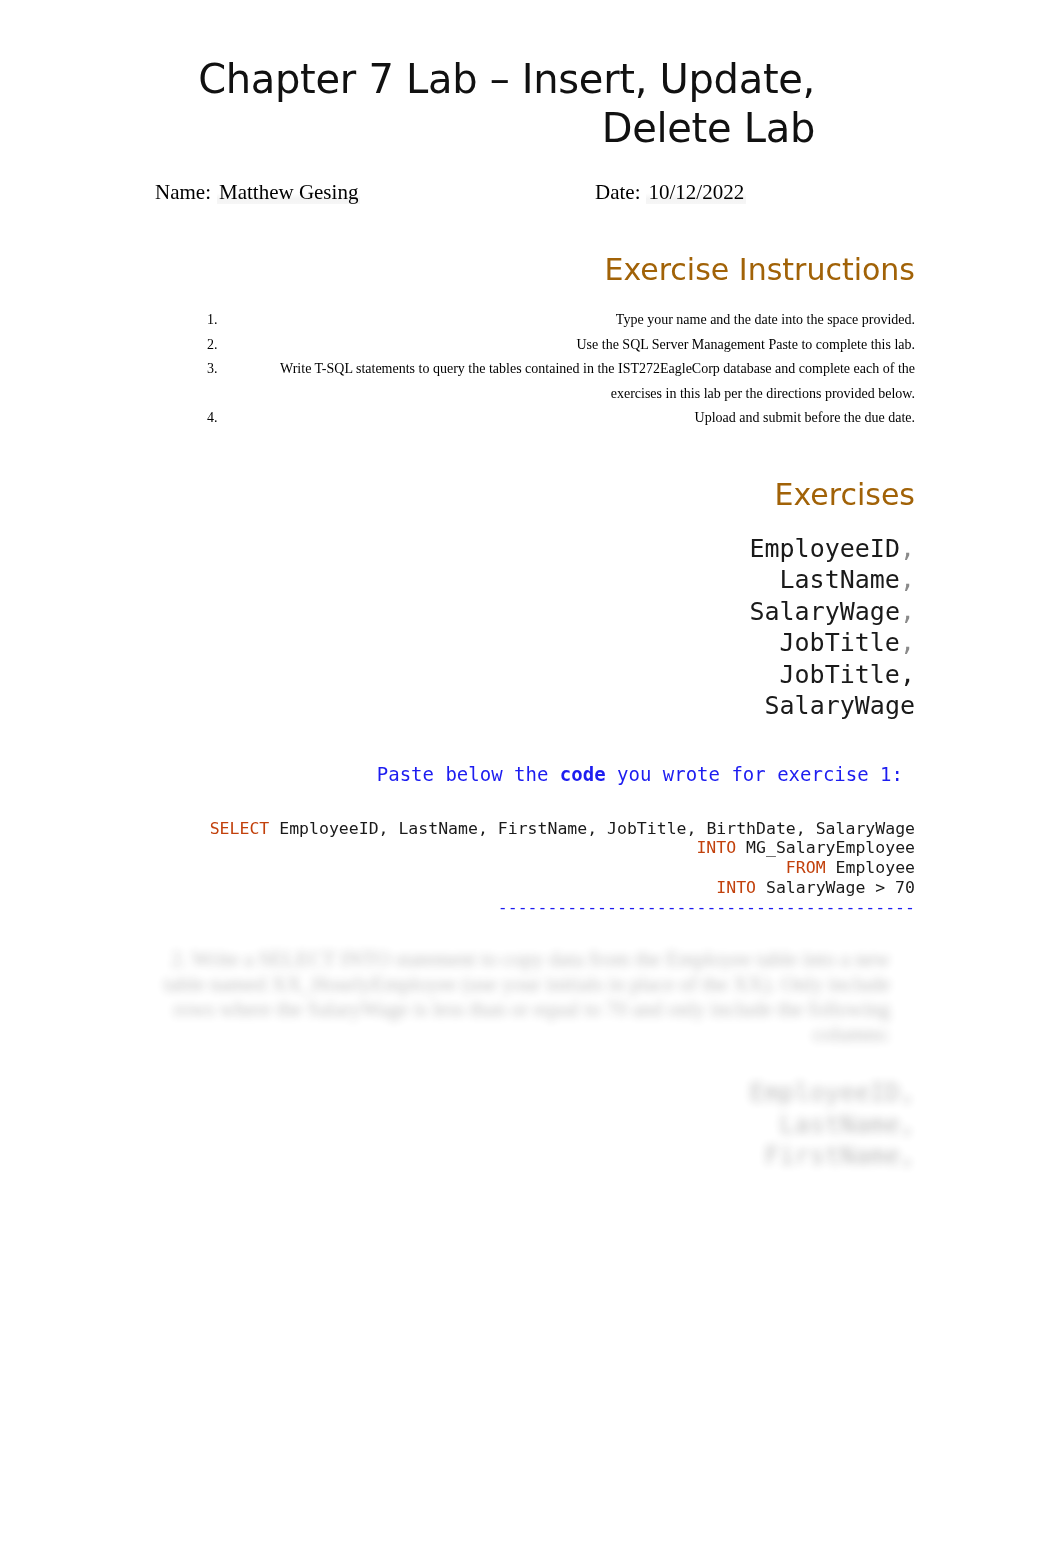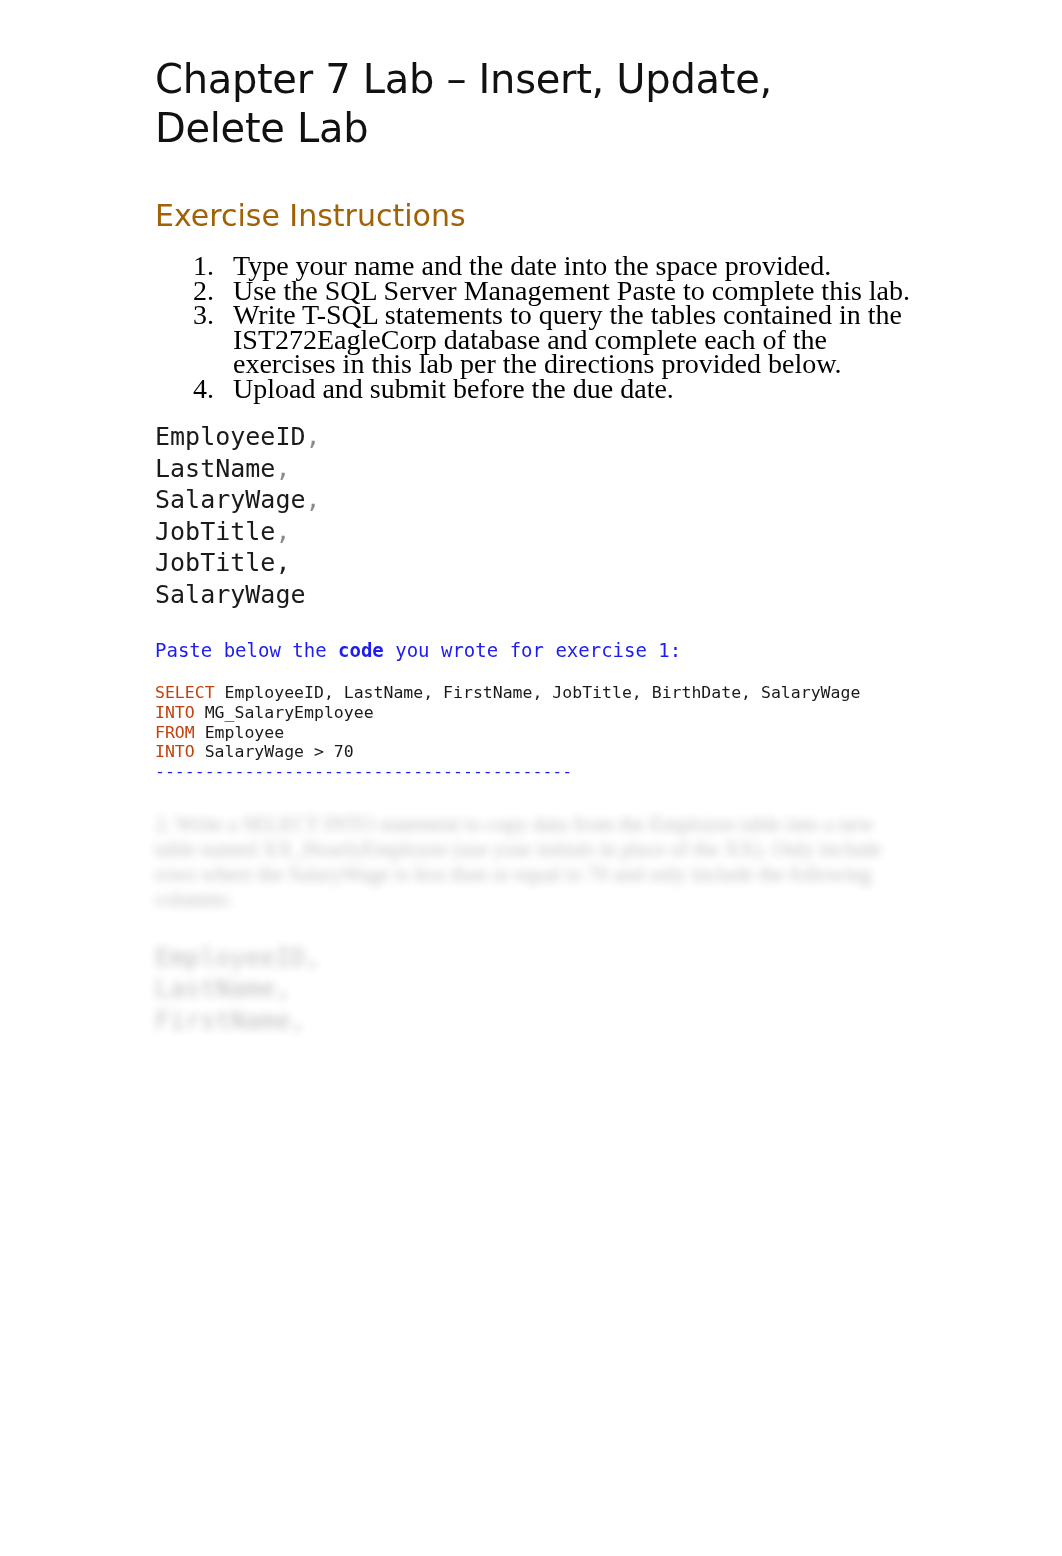--- a/index.html
+++ b/index.html
@@ -14,20 +14,21 @@
     overflow: hidden;
     font-family: "Liberation Serif", "DejaVu Serif", serif;
     color: #000000;
   }
   .page {
     position: absolute;
     left: 0; top: 0;
     width: 1062px;
     height: 1172px;
     background: #ffffff;
+    text-align: right;
   }
   .content {
     position: absolute;
     left: 155px;
     top: 0;
     width: 760px;
   }
 
   
   .doc-title {
@@ -73,21 +74,21 @@
     margin: 0;
   }
   .h1.instructions { margin-top: 45px; }
   .h1.exercises { margin-top: 46px; }
 
   
   ol.instr {
     margin: 20px 0 0 0;
     padding: 0 0 0 66px;
     list-style-position: outside;
-    font-size: 28px;
+    font-size: 14px;
     line-height: 24.5px;
   }
   ol.instr li {
     padding-left: 12px;
     margin: 0;
   }
   ol.instr li + li { margin-top: 0px; }
 
   
   .body-par {
@@ -109,21 +110,21 @@
     white-space: pre;
   }
   .mono-cols .comma-dim { color: #8a8a8a; }
 
   
   .paste-prompt {
     font-family: "DejaVu Sans Mono", "Liberation Mono", monospace;
     font-size: 19px;
     line-height: 24px;
     color: #1d1df0;
-    margin: 0;
+    margin: 12px;
     padding-top: 28px;
     white-space: pre;
   }
   .paste-prompt b { font-weight: 700; }
 
   
   .code-block {
     font-family: "DejaVu Sans Mono", "Liberation Mono", monospace;
     font-size: 16.5px;
     line-height: 19.8px;
@@ -159,30 +160,35 @@
   }
 </style>
 </head>
 <body>
 
 <div class="page">
   <div class="content">
 
     <h1 class="doc-title">Chapter 7 Lab – Insert, Update, Delete Lab</h1>
 
+    <div class="namedate">
+      <span class="nd-left"><span>Name:</span><span class="field-shade" style="margin-left:6px;">Matthew Gesing</span></span>
+      <span class="nd-right"><span>Date:</span><span class="field-shade" style="margin-left:6px;">10/12/2022</span></span>
+    </div>
 
     <h2 class="h1 instructions">Exercise Instructions</h2>
 
     <ol class="instr">
       <li>Type your name and the date into the space provided.</li>
       <li>Use the SQL Server Management Paste to complete this lab.</li>
       <li>Write T-SQL statements to query the tables contained in the IST272EagleCorp database and complete each of the exercises in this lab per the directions provided below.</li>
       <li>Upload and submit before the due date.</li>
     </ol>
 
+    <h2 class="h1 exercises">Exercises</h2>
 
 
     <div class="mono-cols"><span>EmployeeID</span><span class="comma-dim">,</span>
 <span>LastName</span><span class="comma-dim">,</span>
 <span>SalaryWage</span><span class="comma-dim">,</span>
 <span>JobTitle</span><span class="comma-dim">,</span>
 <span>JobTitle</span><span>,</span>
 <span>SalaryWage</span></div>
 
     <p class="paste-prompt"><span>Paste below the </span><b>code</b><span> you wrote for exercise 1:</span></p>

